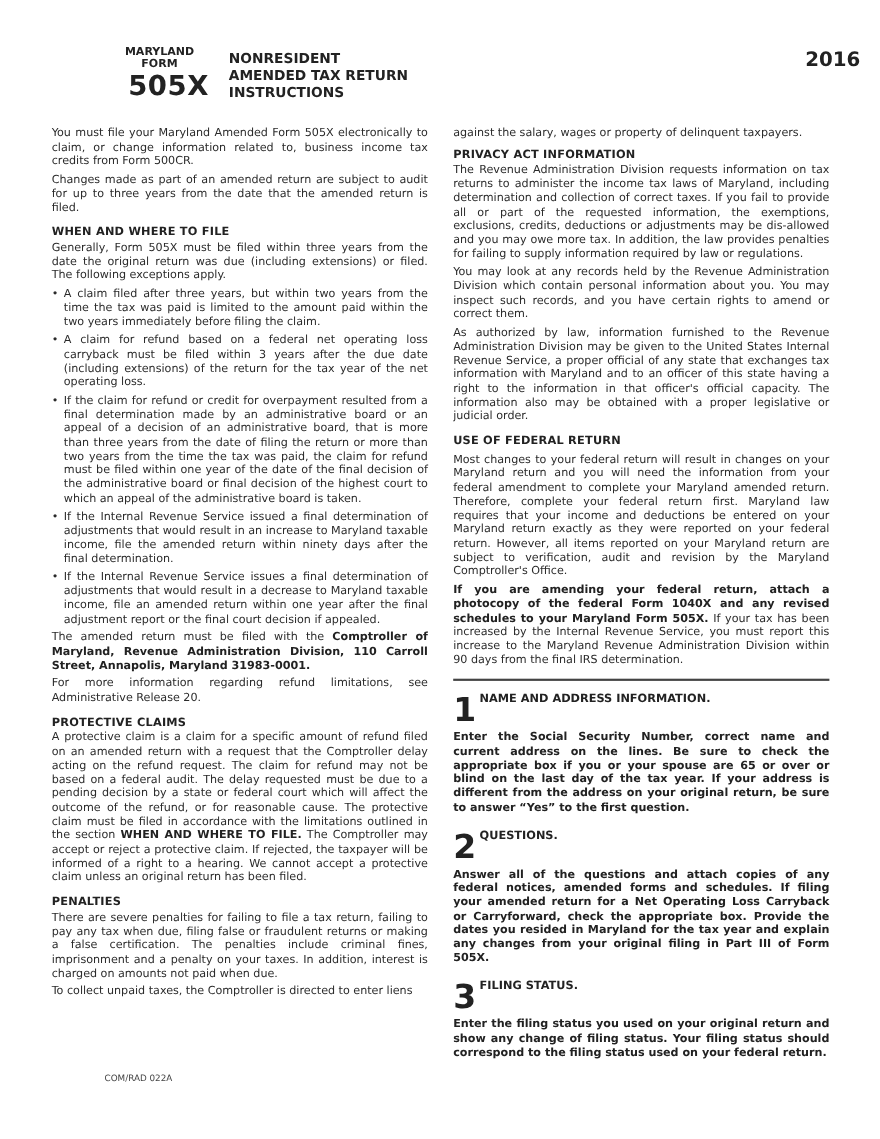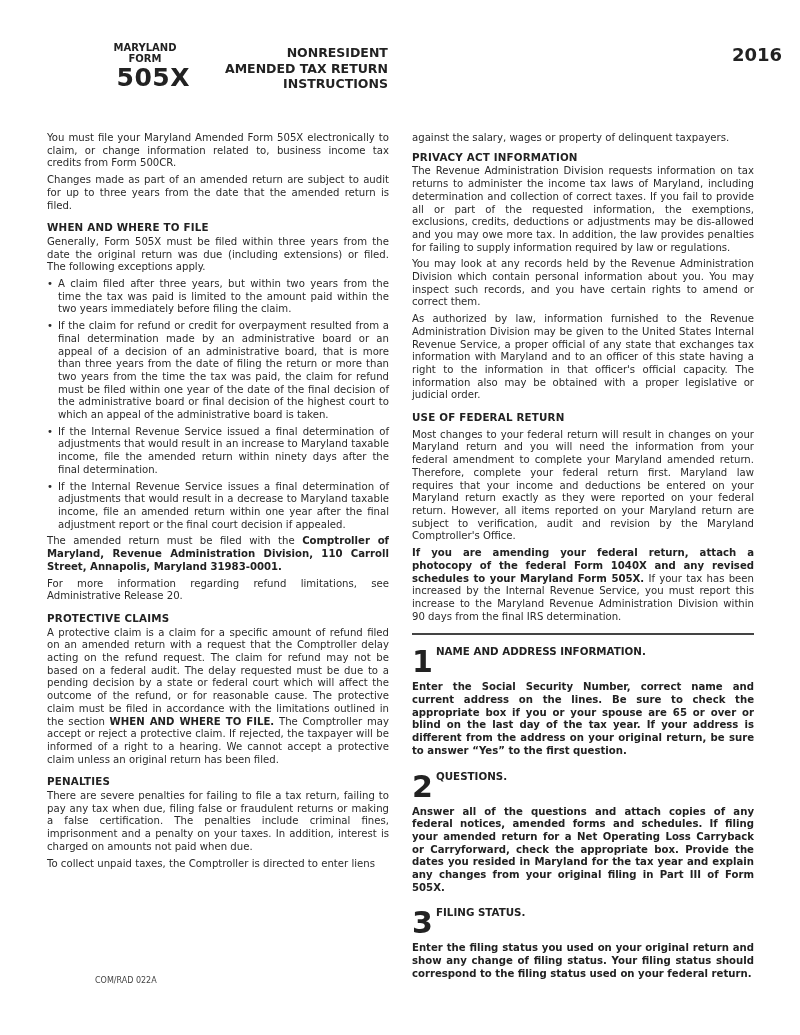--- a/index.html
+++ b/index.html
@@ -1,23 +1,23 @@
 <!DOCTYPE html>
 <html><head>
 <meta charset="utf-8">
 <style>
   html, body { margin:0; padding:0; background:#ffffff; }
   body { width:800px; height:1035px; position:relative; overflow:hidden;
          font-family:"DejaVu Sans", sans-serif; color:#2a2a2a; }
   .hdr-form { position:absolute; left:100px; top:42px; width:90px; text-align:center; font-weight:bold; color:#222; }
   .hdr-form .small { font-size:10px; line-height:11px; }
   .hdr-form .big { font-size:25px; line-height:26px; margin-top:1px; letter-spacing:0.5px;text-align:right; }
-  .hdr-title { position:absolute; left:225px; top:45px; font-weight:bold; font-size:12.5px; line-height:15.5px; color:#222;text-align:right; }
+  .hdr-title { position:absolute; left:208px; top:45px; font-weight:bold; font-size:12.5px; line-height:15.5px; color:#222; }
   .hdr-year { position:absolute; left:732px; top:44px; font-weight:bold; font-size:18px; color:#222; }
-  .col { position:absolute; top:116px; font-size:10.15px; line-height:12.7px; text-align:justify;margin-top:16px; }
+  .col { position:absolute; top:116px; font-size:10.15px; line-height:12.7px; text-align:justify; }
   .col-left { left:47px; width:342px; }
   .col-right { left:412px; width:342px; }
   p { margin:0 0 4px 0; }
   .h { font-weight:bold; font-size:10.3px; margin:9px 0 2px 0; color:#222; letter-spacing:0.2px; }
   .b { font-weight:bold; color:#222; }
   ul { list-style:none; margin:0; padding:0; }
   li { position:relative; padding-left:11px; margin:0 0 4px 0; }
   li::before { content:"\2022"; position:absolute; left:0; top:0; }
   .rule { border-top:2.5px solid #444; margin:10px 0 8px 0; }
   .step { position:relative; margin:6px 0 4px 0; height:34px; }
@@ -41,20 +41,21 @@
 </div>
 <div class="hdr-year">2016</div>
 
 <div class="col col-left">
   <p>You must file your Maryland Amended Form 505X electronically to claim, or change information related to, business income tax credits from Form 500CR.</p>
   <p>Changes made as part of an amended return are subject to audit for up to three years from the date that the amended return is filed.</p>
   <div class="h">WHEN AND WHERE TO FILE</div>
   <p>Generally, Form 505X must be filed within three years from the date the original return was due (including extensions) or filed. The following exceptions apply.</p>
   <ul>
     <li>A claim filed after three years, but within two years from the time the tax was paid is limited to the amount paid within the two years immediately before filing the claim.</li>
+    <li>A claim for refund based on a federal net operating loss carryback must be filed within 3 years after the due date (including extensions) of the return for the tax year of the net operating loss.</li>
     <li>If the claim for refund or credit for overpayment resulted from a final determination made by an administrative board or an appeal of a decision of an administrative board, that is more than three years from the date of filing the return or more than two years from the time the tax was paid, the claim for refund must be filed within one year of the date of the final decision of the administrative board or final decision of the highest court to which an appeal of the administrative board is taken.</li>
     <li>If the Internal Revenue Service issued a final determination of adjustments that would result in an increase to Maryland taxable income, file the amended return within ninety days after the final determination.</li>
     <li>If the Internal Revenue Service issues a final determination of adjustments that would result in a decrease to Maryland taxable income, file an amended return within one year after the final adjustment report or the final court decision if appealed.</li>
   </ul>
   <p><span>The amended return must be filed with the </span><span class="b">Comptroller of Maryland, Revenue Administration Division, 110 Carroll Street, Annapolis, Maryland 31983-0001.</span></p>
   <p>For more information regarding refund limitations, see Administrative Release 20.</p>
   <div class="h">PROTECTIVE CLAIMS</div>
   <p><span>A protective claim is a claim for a specific amount of refund filed on an amended return with a request that the Comptroller delay acting on the refund request. The claim for refund may not be based on a federal audit. The delay requested must be due to a pending decision by a state or federal court which will affect the outcome of the refund, or for reasonable cause. The protective claim must be filed in accordance with the limitations outlined in the section </span><span class="b">WHEN AND WHERE TO FILE.</span><span> The Comptroller may accept or reject a protective claim. If rejected, the taxpayer will be informed of a right to a hearing. We cannot accept a protective claim unless an original return has been filed.</span></p>
   <div class="h">PENALTIES</div>
   <p>There are severe penalties for failing to file a tax return, failing to pay any tax when due, filing false or fraudulent returns or making a false certification. The penalties include criminal fines, imprisonment and a penalty on your taxes. In addition, interest is charged on amounts not paid when due.</p>

